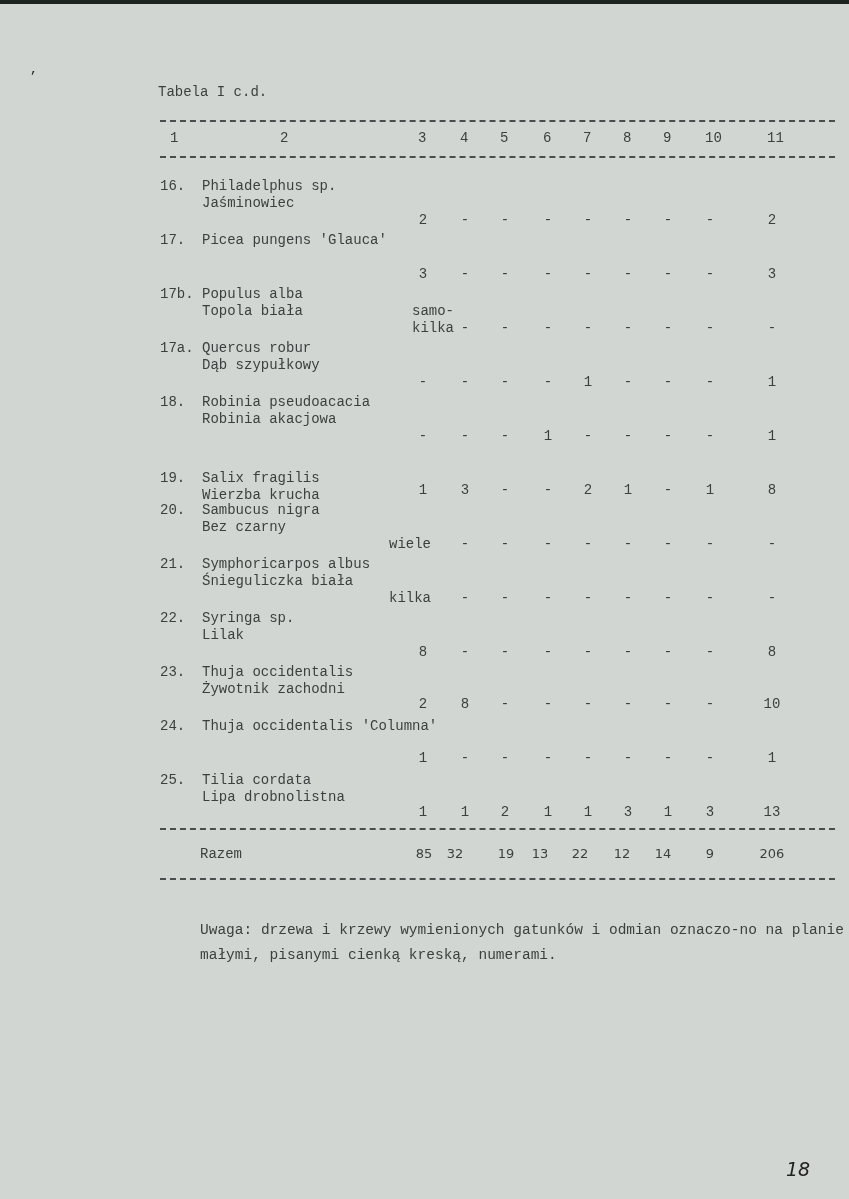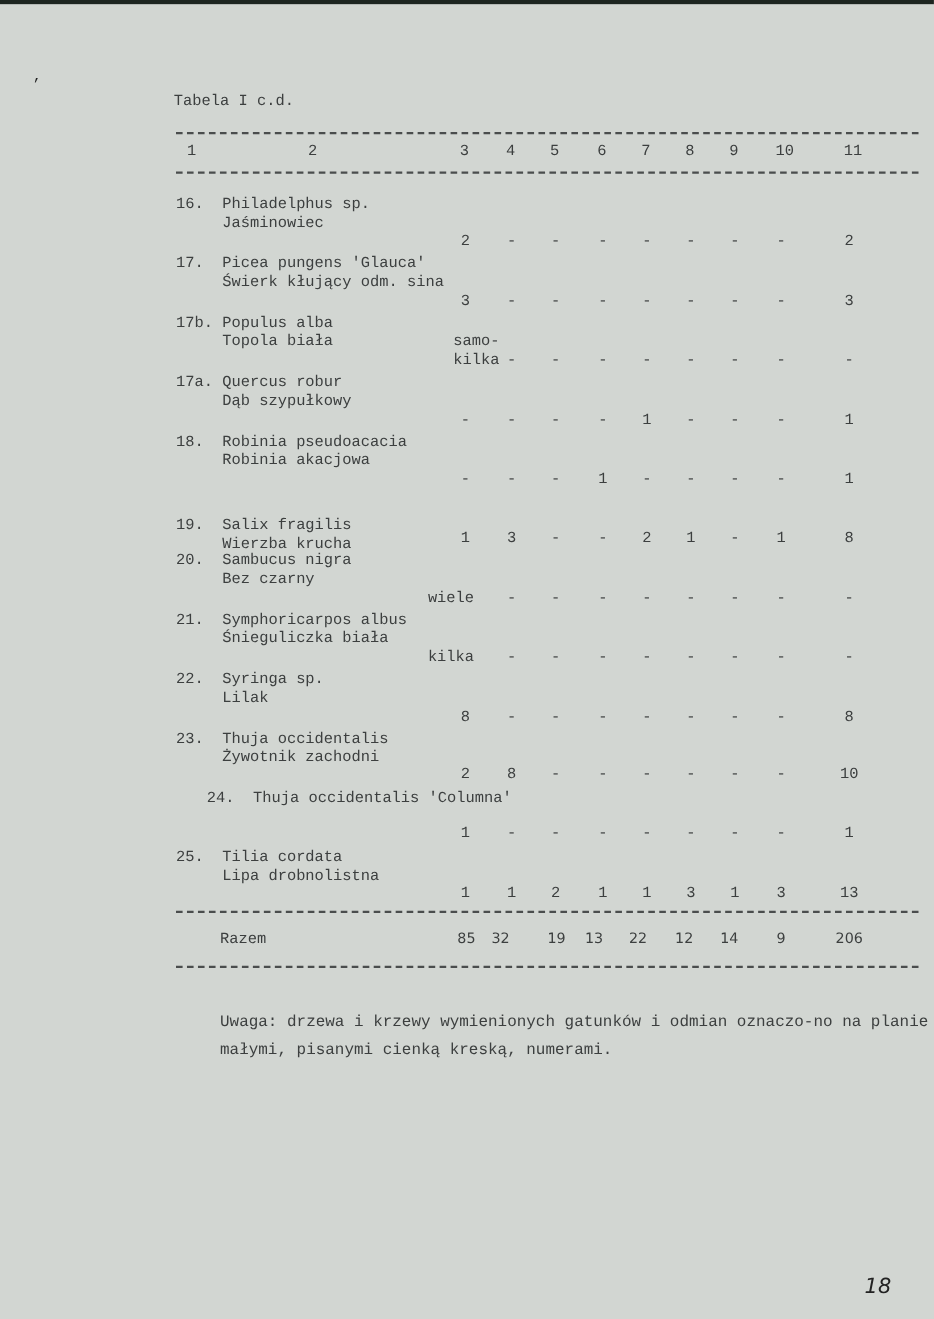--- a/index.html
+++ b/index.html
@@ -54,21 +54,21 @@
     <div class="entry" style="top: 178px;"><span class="num">16.</span><span class="lat">Philadelphus sp.</span><span class="pl">Jaśminowiec</span></div>
     <div class="cell" style="top: 212px; left: 403px;">2</div>
     <div class="cell" style="top: 212px; left: 445px;">-</div>
     <div class="cell" style="top: 212px; left: 485px;">-</div>
     <div class="cell" style="top: 212px; left: 528px;">-</div>
     <div class="cell" style="top: 212px; left: 568px;">-</div>
     <div class="cell" style="top: 212px; left: 608px;">-</div>
     <div class="cell" style="top: 212px; left: 648px;">-</div>
     <div class="cell" style="top: 212px; left: 690px;">-</div>
     <div class="cell" style="top: 212px; left: 752px;">2</div>
-    <div class="entry" style="top: 232px;"><span class="num">17.</span><span class="lat">Picea pungens 'Glauca'</span><span class="pl">Świerk kłujący odm. sina</span></div>
+    <div class="entry" style="top: 232px;"><span class="num">17.</span><span class="lat">Picea pungens 'Glauca'</span></div>
     <div class="cell" style="top: 266px; left: 403px;">3</div>
     <div class="cell" style="top: 266px; left: 445px;">-</div>
     <div class="cell" style="top: 266px; left: 485px;">-</div>
     <div class="cell" style="top: 266px; left: 528px;">-</div>
     <div class="cell" style="top: 266px; left: 568px;">-</div>
     <div class="cell" style="top: 266px; left: 608px;">-</div>
     <div class="cell" style="top: 266px; left: 648px;">-</div>
     <div class="cell" style="top: 266px; left: 690px;">-</div>
     <div class="cell" style="top: 266px; left: 752px;">3</div>
     <div class="entry" style="top: 286px;"><span class="num">17b.</span><span class="lat">Populus alba</span><span class="pl">Topola biała</span></div>
@@ -145,21 +145,21 @@
     <div class="entry" style="top: 664px;"><span class="num">23.</span><span class="lat">Thuja occidentalis</span><span class="pl">Żywotnik zachodni</span></div>
     <div class="cell" style="top: 696px; left: 403px;">2</div>
     <div class="cell" style="top: 696px; left: 445px;">8</div>
     <div class="cell" style="top: 696px; left: 485px;">-</div>
     <div class="cell" style="top: 696px; left: 528px;">-</div>
     <div class="cell" style="top: 696px; left: 568px;">-</div>
     <div class="cell" style="top: 696px; left: 608px;">-</div>
     <div class="cell" style="top: 696px; left: 648px;">-</div>
     <div class="cell" style="top: 696px; left: 690px;">-</div>
     <div class="cell" style="top: 696px; left: 752px;">10</div>
-    <div class="entry" style="top: 718px; margin-left: 28px;"><span class="num">24.</span><span class="lat">Thuja occidentalis 'Columna'</span></div>
+    <div class="entry" style="top: 718px;"><span class="num">24.</span><span class="lat">Thuja occidentalis 'Columna'</span></div>
     <div class="cell" style="top: 750px; left: 403px;">1</div>
     <div class="cell" style="top: 750px; left: 445px;">-</div>
     <div class="cell" style="top: 750px; left: 485px;">-</div>
     <div class="cell" style="top: 750px; left: 528px;">-</div>
     <div class="cell" style="top: 750px; left: 568px;">-</div>
     <div class="cell" style="top: 750px; left: 608px;">-</div>
     <div class="cell" style="top: 750px; left: 648px;">-</div>
     <div class="cell" style="top: 750px; left: 690px;">-</div>
     <div class="cell" style="top: 750px; left: 752px;">1</div>
     <div class="entry" style="top: 772px;"><span class="num">25.</span><span class="lat">Tilia cordata</span><span class="pl">Lipa drobnolistna</span></div>

